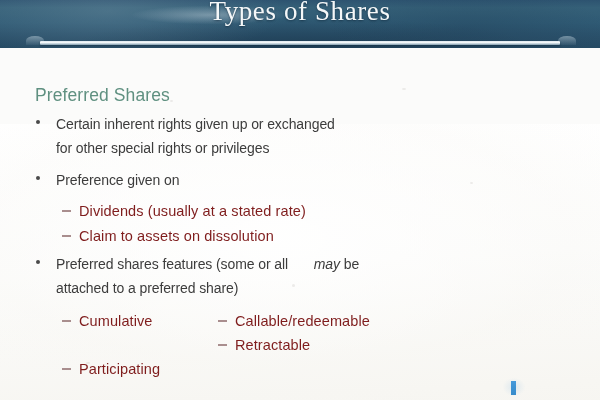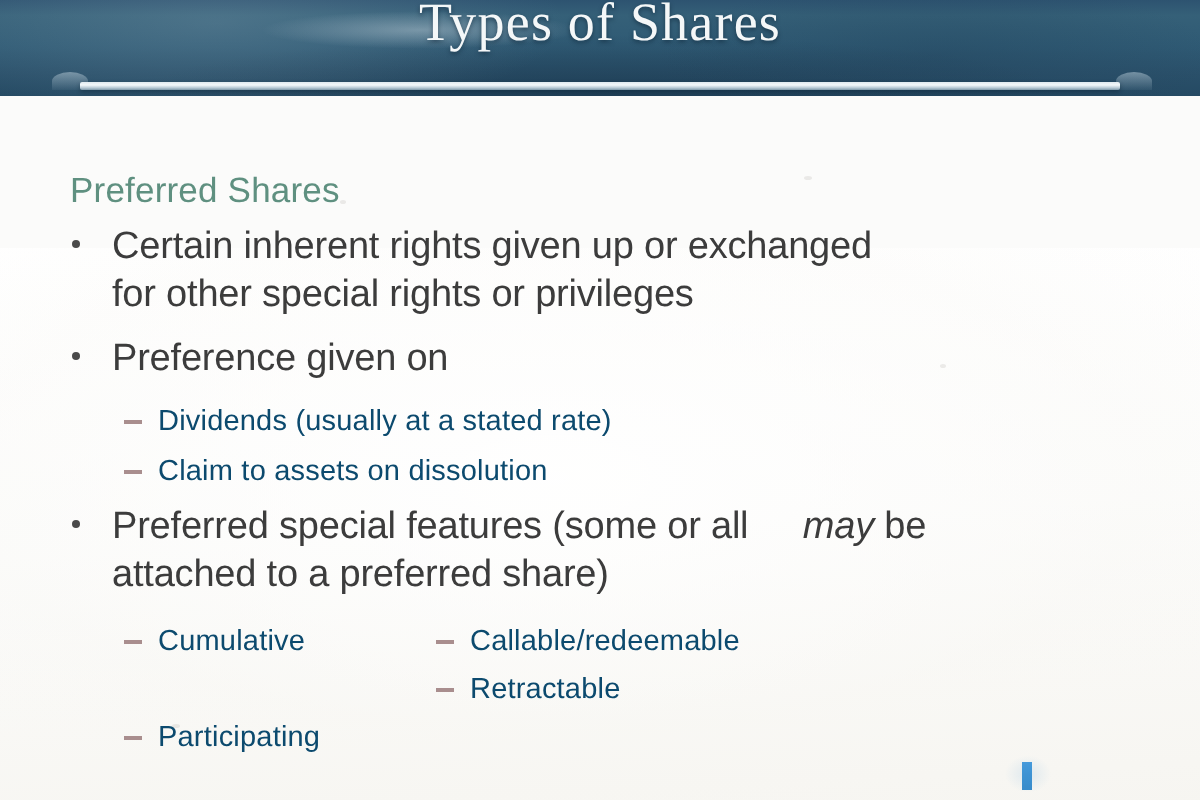--- a/index.html
+++ b/index.html
@@ -93,42 +93,42 @@
     position: absolute;
     left: 35px; top: 23px;
     font-size: 17.5px;
     color: #5f9080;
     letter-spacing: 0.1px;
     white-space: nowrap;
   }
 
   .bullet {
     position: absolute;
-    font-size: 19px;
+    font-size: 14px;
     color: #3c3c3c;
     line-height: 24px;
     letter-spacing: -0.1px;
   }
   .bullet .mark {
     position: absolute;
     left: 0; top: 8px;
     width: 4px; height: 4px;
     background: #4a4a4a;
     border-radius: 50%;
   }
   .bullet .txt {
     display: block;
     margin-left: 20px;
   }
   .bullet .txt i { font-style: italic; margin-left: 22px; }
 
   .sub {
     position: absolute;
     font-size: 14.5px;
-    color: #0c4a6e;
+    color: #7f1d1d;
     line-height: 21px;
     letter-spacing: 0.1px;
     white-space: nowrap;
   }
   .sub .dash {
     position: absolute;
     left: 0; top: 9px;
     width: 9px; height: 1.5px;
     background: #a98e8e;
   }
@@ -189,21 +189,21 @@
       <span class="dash"></span>
       <span class="txt">Dividends (usually at a stated rate)</span>
     </div>
     <div class="sub" style="left:62px; top:164px;">
       <span class="dash"></span>
       <span class="txt">Claim to assets on dissolution</span>
     </div>
 
     <div class="bullet" style="left:36px; top:190px; width:530px;">
       <span class="mark"></span>
-      <span class="txt"><span>Preferred special features (some or all </span><i>may</i><span> be</span></span>
+      <span class="txt"><span>Preferred shares features (some or all </span><i>may</i><span> be</span></span>
       <span class="txt">attached to a preferred share)</span>
     </div>
 
     <div class="sub" style="left:62px; top:249px;">
       <span class="dash"></span>
       <span class="txt">Cumulative</span>
     </div>
     <div class="sub" style="left:218px; top:249px;">
       <span class="dash"></span>
       <span class="txt">Callable/redeemable</span>

